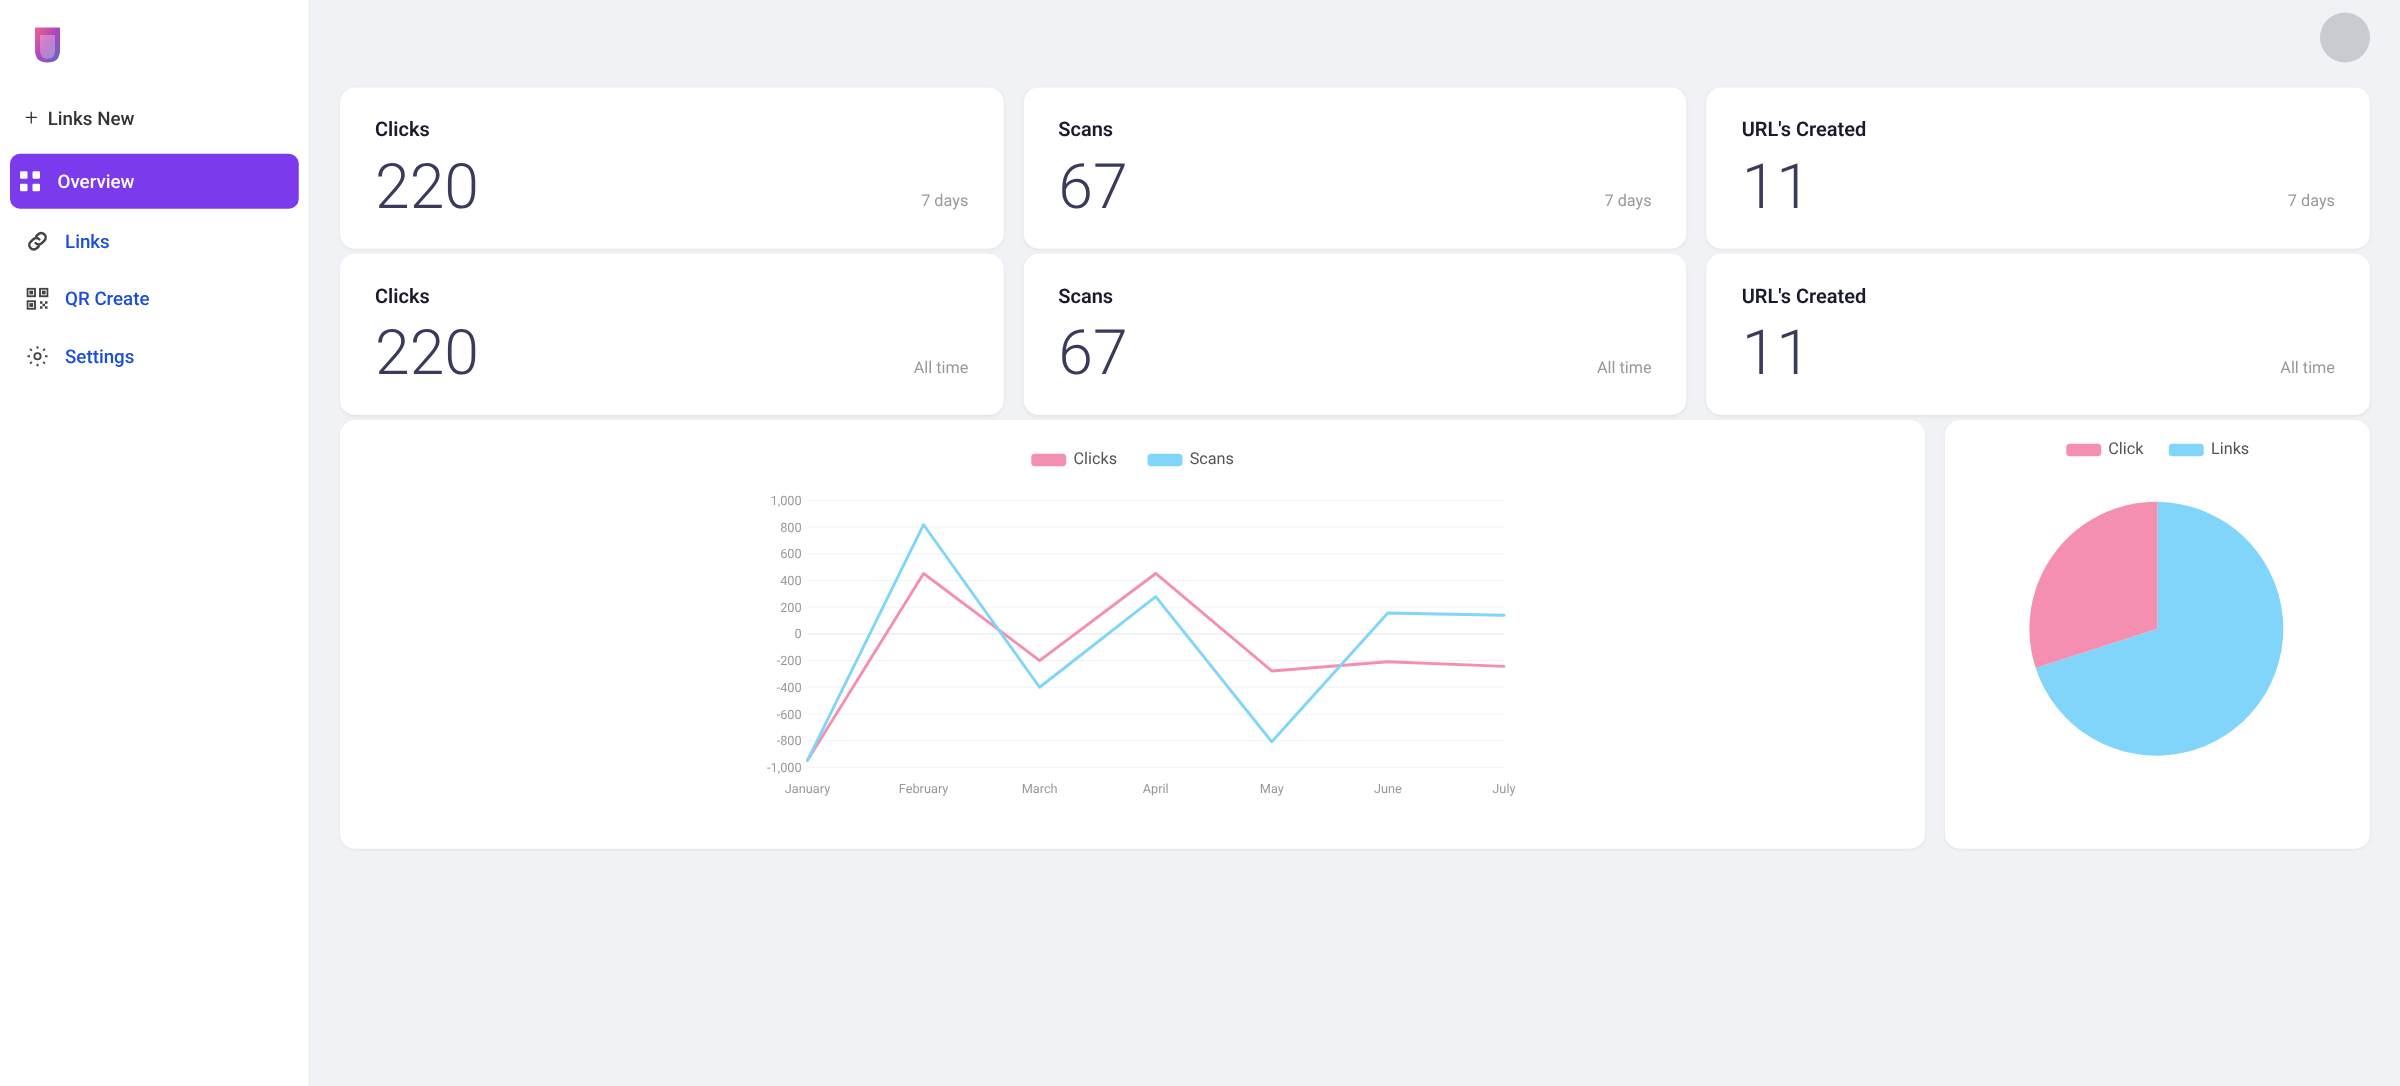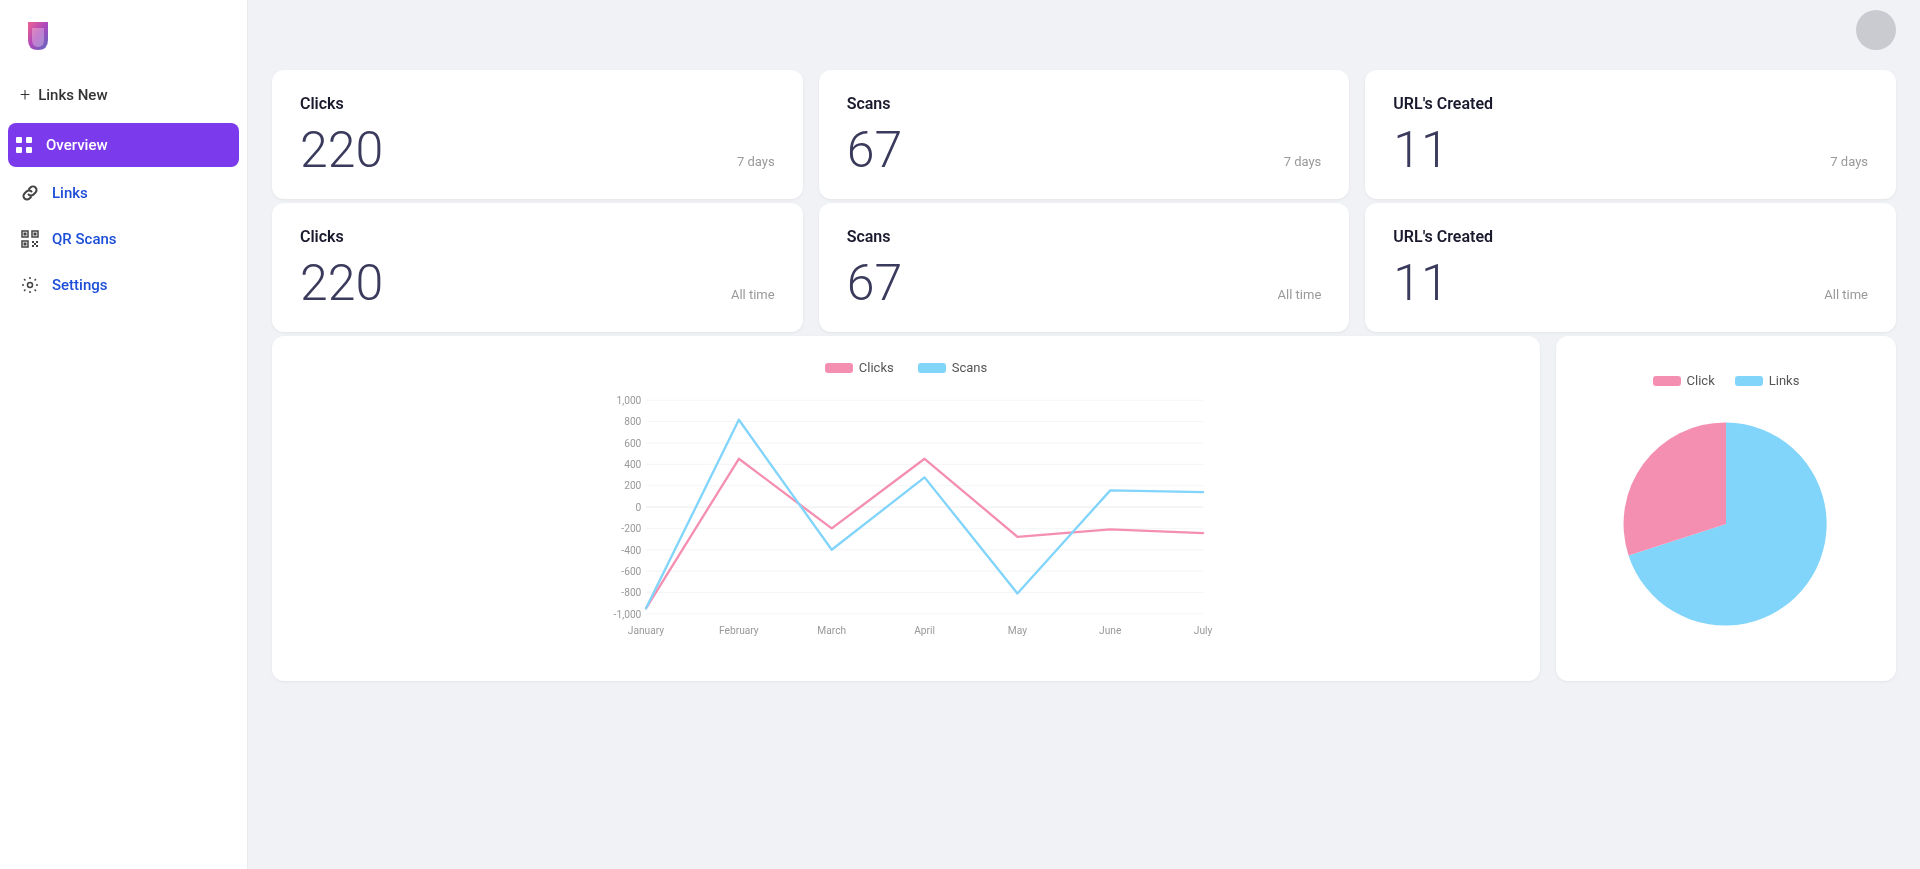--- a/index.html
+++ b/index.html
@@ -171,21 +171,21 @@
     .legend-dot {
       width: 28px;
       height: 10px;
       border-radius: 3px;
     }
 
     
     .pie-chart-card {
       background: #fff;
       border-radius: 12px;
-      padding: 37px;
+      padding: 16px;
       box-shadow: 0 1px 3px rgba(0,0,0,0.06);
       display: flex;
       flex-direction: column;
       align-items: center;
     }
     .pie-legend {
       display: flex;
       gap: 20px;
       margin-bottom: 16px;
     }
@@ -258,21 +258,21 @@
           <rect x="12.5" y="2.5" width="3" height="3" fill="#444" stroke="none"></rect>
           <rect x="1" y="11" width="6" height="6"></rect>
           <rect x="2.5" y="12.5" width="3" height="3" fill="#444" stroke="none"></rect>
           <rect x="11" y="11" width="2" height="2" fill="#444" stroke="none"></rect>
           <rect x="15" y="11" width="2" height="2" fill="#444" stroke="none"></rect>
           <rect x="11" y="15" width="2" height="2" fill="#444" stroke="none"></rect>
           <rect x="15" y="15" width="2" height="2" fill="#444" stroke="none"></rect>
           <rect x="13" y="13" width="2" height="2" fill="#444" stroke="none"></rect>
         </svg>
       </span>
-      <span>QR Scans</span>
+      <span>QR Create</span>
     </div>
 
     <div class="nav-item">
       <span class="nav-icon">
         <svg width="18" height="18" viewBox="0 0 18 18" fill="none" stroke="#444" stroke-width="1.5">
           <circle cx="9" cy="9" r="2.5"></circle>
           <path d="M9 1v2M9 15v2M1 9h2M15 9h2M3.05 3.05l1.41 1.41M13.54 13.54l1.41 1.41M3.05 14.95l1.41-1.41M13.54 4.46l1.41-1.41"></path>
         </svg>
       </span>
       <span>Settings</span>

